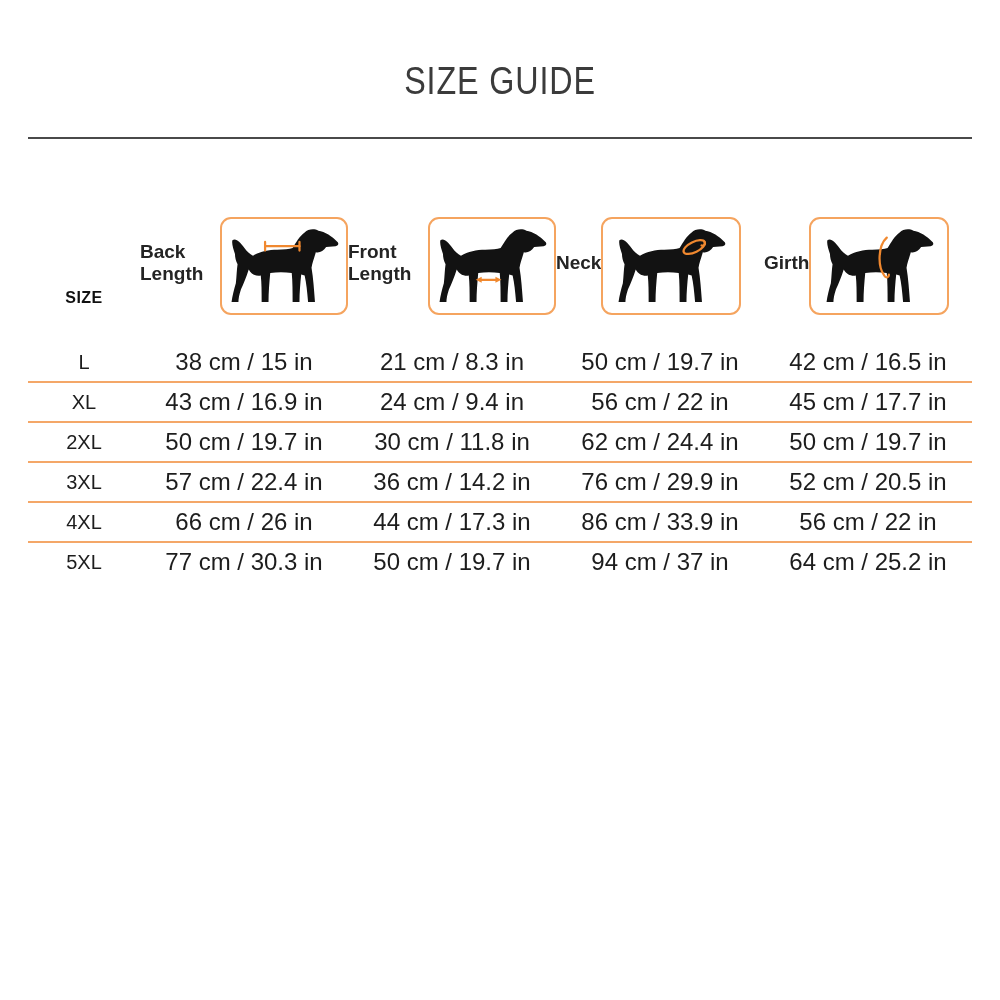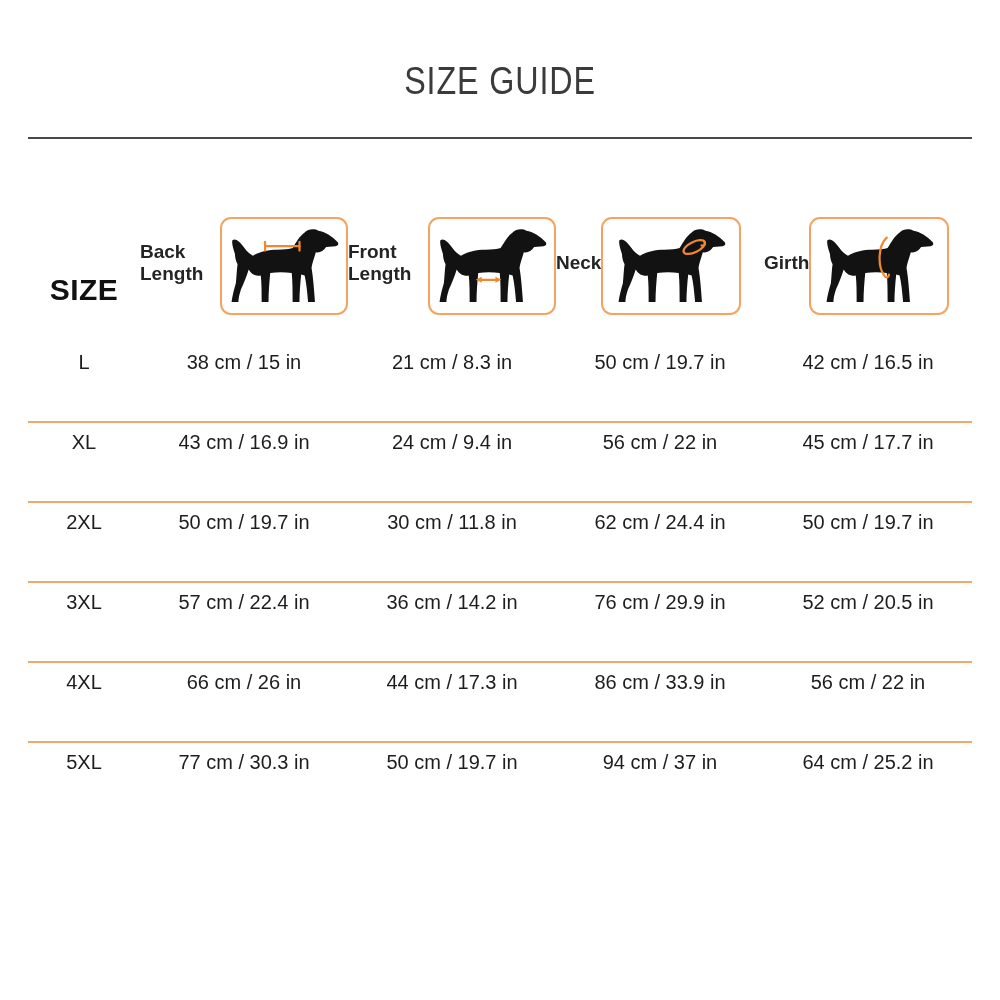--- a/index.html
+++ b/index.html
@@ -34,25 +34,25 @@
   .hcell{display:flex;flex-direction:row;align-items:center;}
   .hlabel{font-size:19px;font-weight:700;color:#242424;margin-bottom:7px;}
   .icon-box{
     width:140px;height:98px;box-sizing:border-box;background:#fff;
     border:2px solid var(--box-border-orange);border-radius:11px;
     display:flex;align-items:center;justify-content:center;
   }
   .icon-box svg{width:124px;height:86px;display:block;}
   .size-head-cell{
     display:flex;align-items:flex-end;justify-content:center;
-    padding-bottom:8px;font-size:30px;font-weight:700;letter-spacing:.5px;color:#111;
+    padding-bottom:8px;font-size:16px;font-weight:700;letter-spacing:.5px;color:#111;
   }
   .trow{height:38px;align-items:center;}
-  .trow + .trow{border-top:2px solid var(--row-divider-orange);margin-top:40px;}
-  .cell{text-align:center;font-size:20px;color:var(--text-dark);white-space:nowrap;}
+  .trow + .trow{border-top:2px solid var(--row-divider-orange);}
+  .cell{text-align:center;font-size:24px;color:var(--text-dark);white-space:nowrap;}
   .cell.size{font-size:20px;}
   .measure-stroke{stroke:var(--accent-orange);stroke-width:2.6;fill:none;stroke-linecap:round;}
   .measure-fill{fill:var(--accent-orange);}
   .dog{fill:var(--dog-black);}
   .defs-holder{position:absolute;width:0;height:0;overflow:hidden;}
 </style>
 </head>
 <body>
 
 <svg class="defs-holder" aria-hidden="true">

